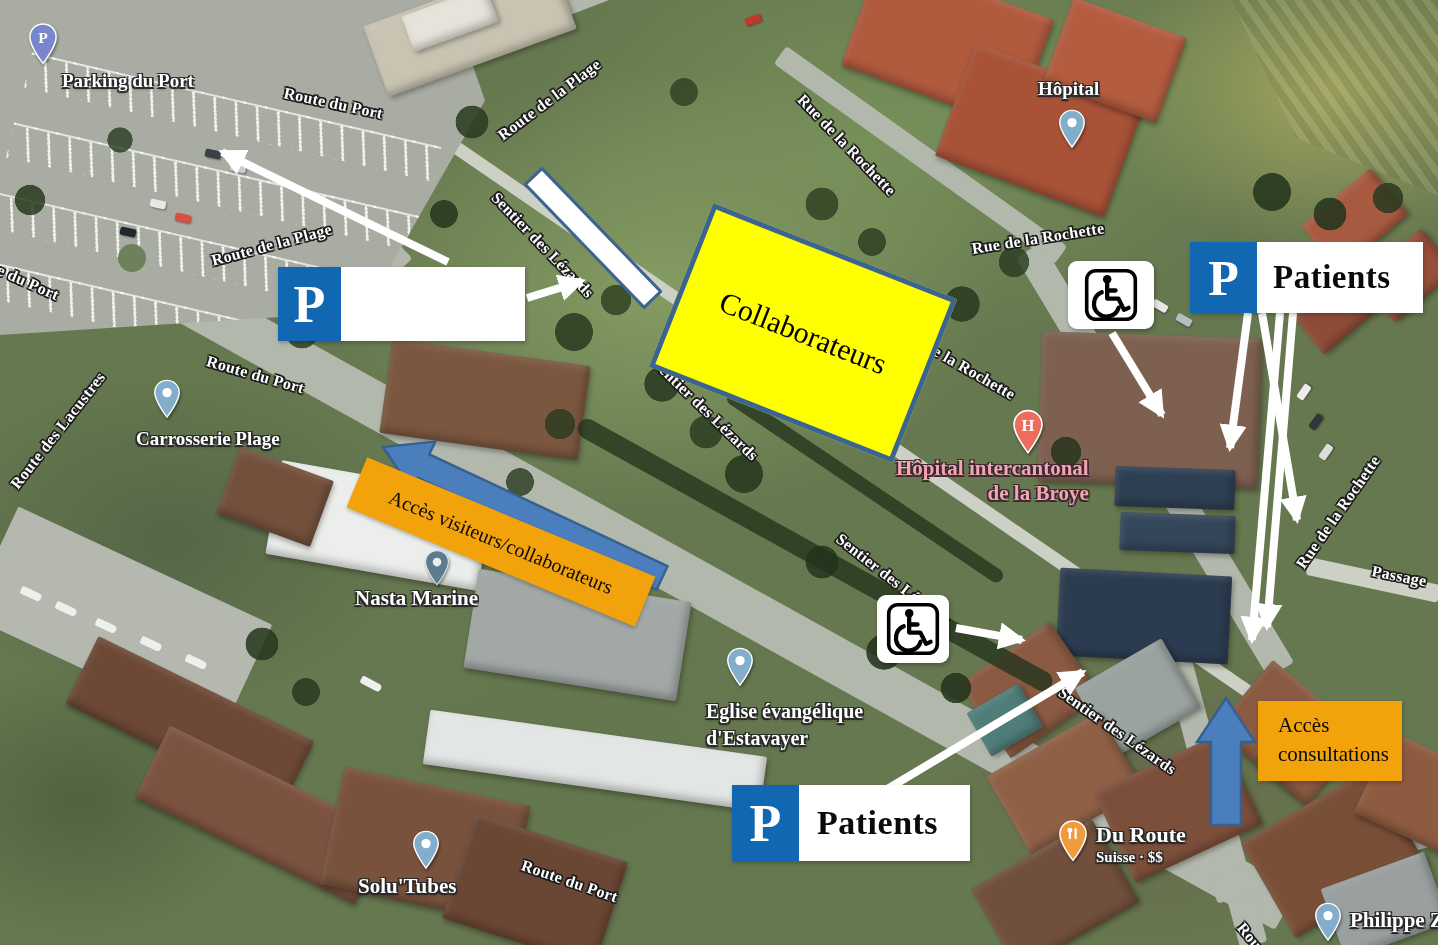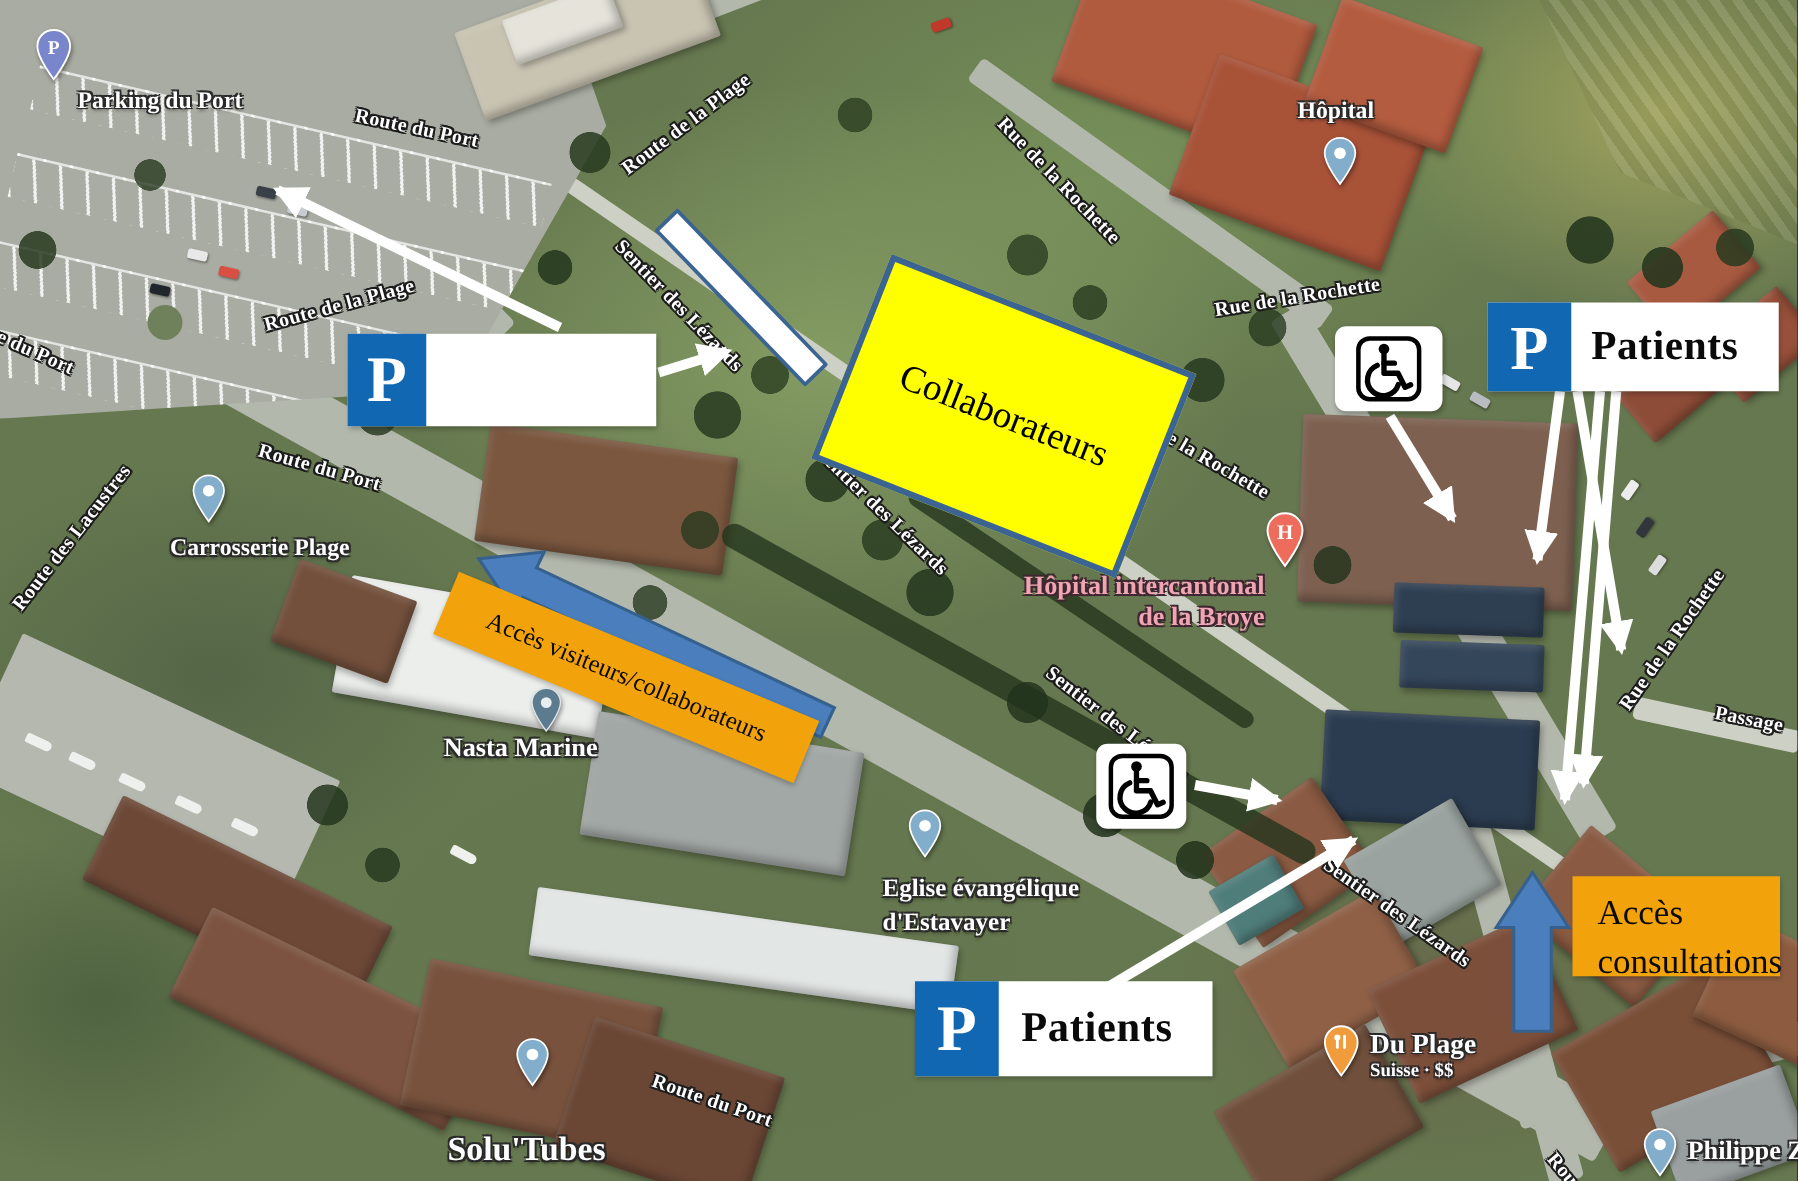--- a/index.html
+++ b/index.html
@@ -199,21 +199,21 @@
     <path d="M12 1 C6 1 1.5 5.6 1.5 11.5 c0 7.5 10.5 21 10.5 21 s10.5 -13.5 10.5 -21 C22.5 5.6 18 1 12 1 z" fill="#7986cb" stroke="#ffffff" stroke-width="1.2"></path>
     <text x="12" y="16.2" text-anchor="middle" font-size="12.5" font-weight="bold" fill="#fff">P</text>
   </svg>
 
   <div class="place" style="left:1038px;top:78px;">Hôpital</div>
   <svg class="pin" style="left:1058px;top:108px;" width="28" height="42" viewBox="0 0 24 34">
     <path d="M12 1 C6 1 1.5 5.6 1.5 11.5 c0 7.5 10.5 21 10.5 21 s10.5 -13.5 10.5 -21 C22.5 5.6 18 1 12 1 z" fill="#82aecb" stroke="#ffffff" stroke-width="1.2"></path>
     <circle cx="12" cy="11.5" r="4" fill="#fff"></circle>
   </svg>
 
-  <div class="hosp" style="left:819px;top:456px;">
+  <div class="hosp" style="left:896px;top:456px;">
     <div>Hôpital intercantonal</div>
     <div>de la Broye</div>
   </div>
   <svg class="pin" style="left:1012px;top:408px;" width="32" height="48" viewBox="0 0 24 34">
     <path d="M12 1 C6 1 1.5 5.6 1.5 11.5 c0 7.5 10.5 21 10.5 21 s10.5 -13.5 10.5 -21 C22.5 5.6 18 1 12 1 z" fill="#ee6c5b" stroke="#ffffff" stroke-width="1.2"></path>
     <text x="12" y="16.2" text-anchor="middle" font-size="12.5" font-weight="bold" fill="#fff">H</text>
   </svg>
 
   <div class="place" style="left:136px;top:428px;">Carrosserie Plage</div>
   <svg class="pin" style="left:153px;top:378px;" width="28" height="42" viewBox="0 0 24 34">
@@ -229,28 +229,28 @@
 
   <div class="place" style="left:706px;top:698px;font-size:20px;line-height:1.35;">
     <div>Eglise évangélique</div>
     <div>d'Estavayer</div>
   </div>
   <svg class="pin" style="left:726px;top:646px;" width="28" height="42" viewBox="0 0 24 34">
     <path d="M12 1 C6 1 1.5 5.6 1.5 11.5 c0 7.5 10.5 21 10.5 21 s10.5 -13.5 10.5 -21 C22.5 5.6 18 1 12 1 z" fill="#82aecb" stroke="#ffffff" stroke-width="1.2"></path>
     <circle cx="12" cy="11.5" r="4" fill="#fff"></circle>
   </svg>
 
-  <div class="place" style="left:358px;top:904px;font-size:27px;">Solu'Tubes</div>
+  <div class="place" style="left:358px;top:874px;font-size:21px;">Solu'Tubes</div>
   <svg class="pin" style="left:412px;top:828px;" width="28" height="44" viewBox="0 0 24 34">
     <path d="M12 1 C6 1 1.5 5.6 1.5 11.5 c0 7.5 10.5 21 10.5 21 s10.5 -13.5 10.5 -21 C22.5 5.6 18 1 12 1 z" fill="#82aecb" stroke="#ffffff" stroke-width="1.2"></path>
     <circle cx="12" cy="11.5" r="4" fill="#fff"></circle>
   </svg>
 
   <div class="place" style="left:1096px;top:822px;font-size:22px;">
-    <span>Du Plage</span>
+    <span>Du Route</span>
     <span class="sub">Suisse · $$</span>
   </div>
   <svg class="pin" style="left:1058px;top:818px;" width="30" height="46" viewBox="0 0 24 34">
     <path d="M12 1 C6 1 1.5 5.6 1.5 11.5 c0 7.5 10.5 21 10.5 21 s10.5 -13.5 10.5 -21 C22.5 5.6 18 1 12 1 z" fill="#f09b3c" stroke="#ffffff" stroke-width="1.2"></path>
     <rect x="8.6" y="6.5" width="1.8" height="9" rx="0.9" fill="#fff"></rect>
     <rect x="13.2" y="6.5" width="1.8" height="9" rx="0.9" fill="#fff"></rect>
     <rect x="7.6" y="6.5" width="3.8" height="3.4" rx="1.2" fill="#fff"></rect>
   </svg>
 
   <div class="place" style="left:1350px;top:908px;font-size:21px;">Philippe Z</div>
@@ -314,16 +314,16 @@
       <path d="M10.3 6.8 L10.3 13.6 L15.3 13.6 L17.8 18.6 L19.8 17.7" stroke="#000" stroke-width="1.9" fill="none" stroke-linecap="round" stroke-linejoin="round"></path>
       <path d="M10.3 10 L14 10" stroke="#000" stroke-width="1.9" stroke-linecap="round"></path>
       <path d="M7.9 10.8 A5.6 5.6 0 1 0 15.4 17.6" stroke="#000" stroke-width="1.9" fill="none" stroke-linecap="round"></path>
     </svg>
   </div>
 
   <div class="obox" style="left:345px;top:515px;width:312px;height:54px;transform:rotate(22.5deg);display:flex;align-items:center;justify-content:center;font-size:20px;font-weight:500;z-index:39;">
     <span>Accès visiteurs/collaborateurs</span>
   </div>
 
-  <div class="obox" style="left:1258px;top:701px;width:166px;height:80px;padding:10px 0 0 20px;box-sizing:border-box;font-size:28px;font-weight:500;line-height:1.4;">
+  <div class="obox" style="left:1258px;top:701px;width:144px;height:80px;padding:10px 0 0 20px;box-sizing:border-box;font-size:21px;font-weight:500;line-height:1.4;">
     <div>Accès</div>
     <div>consultations</div>
   </div>
 
 </body></html>

